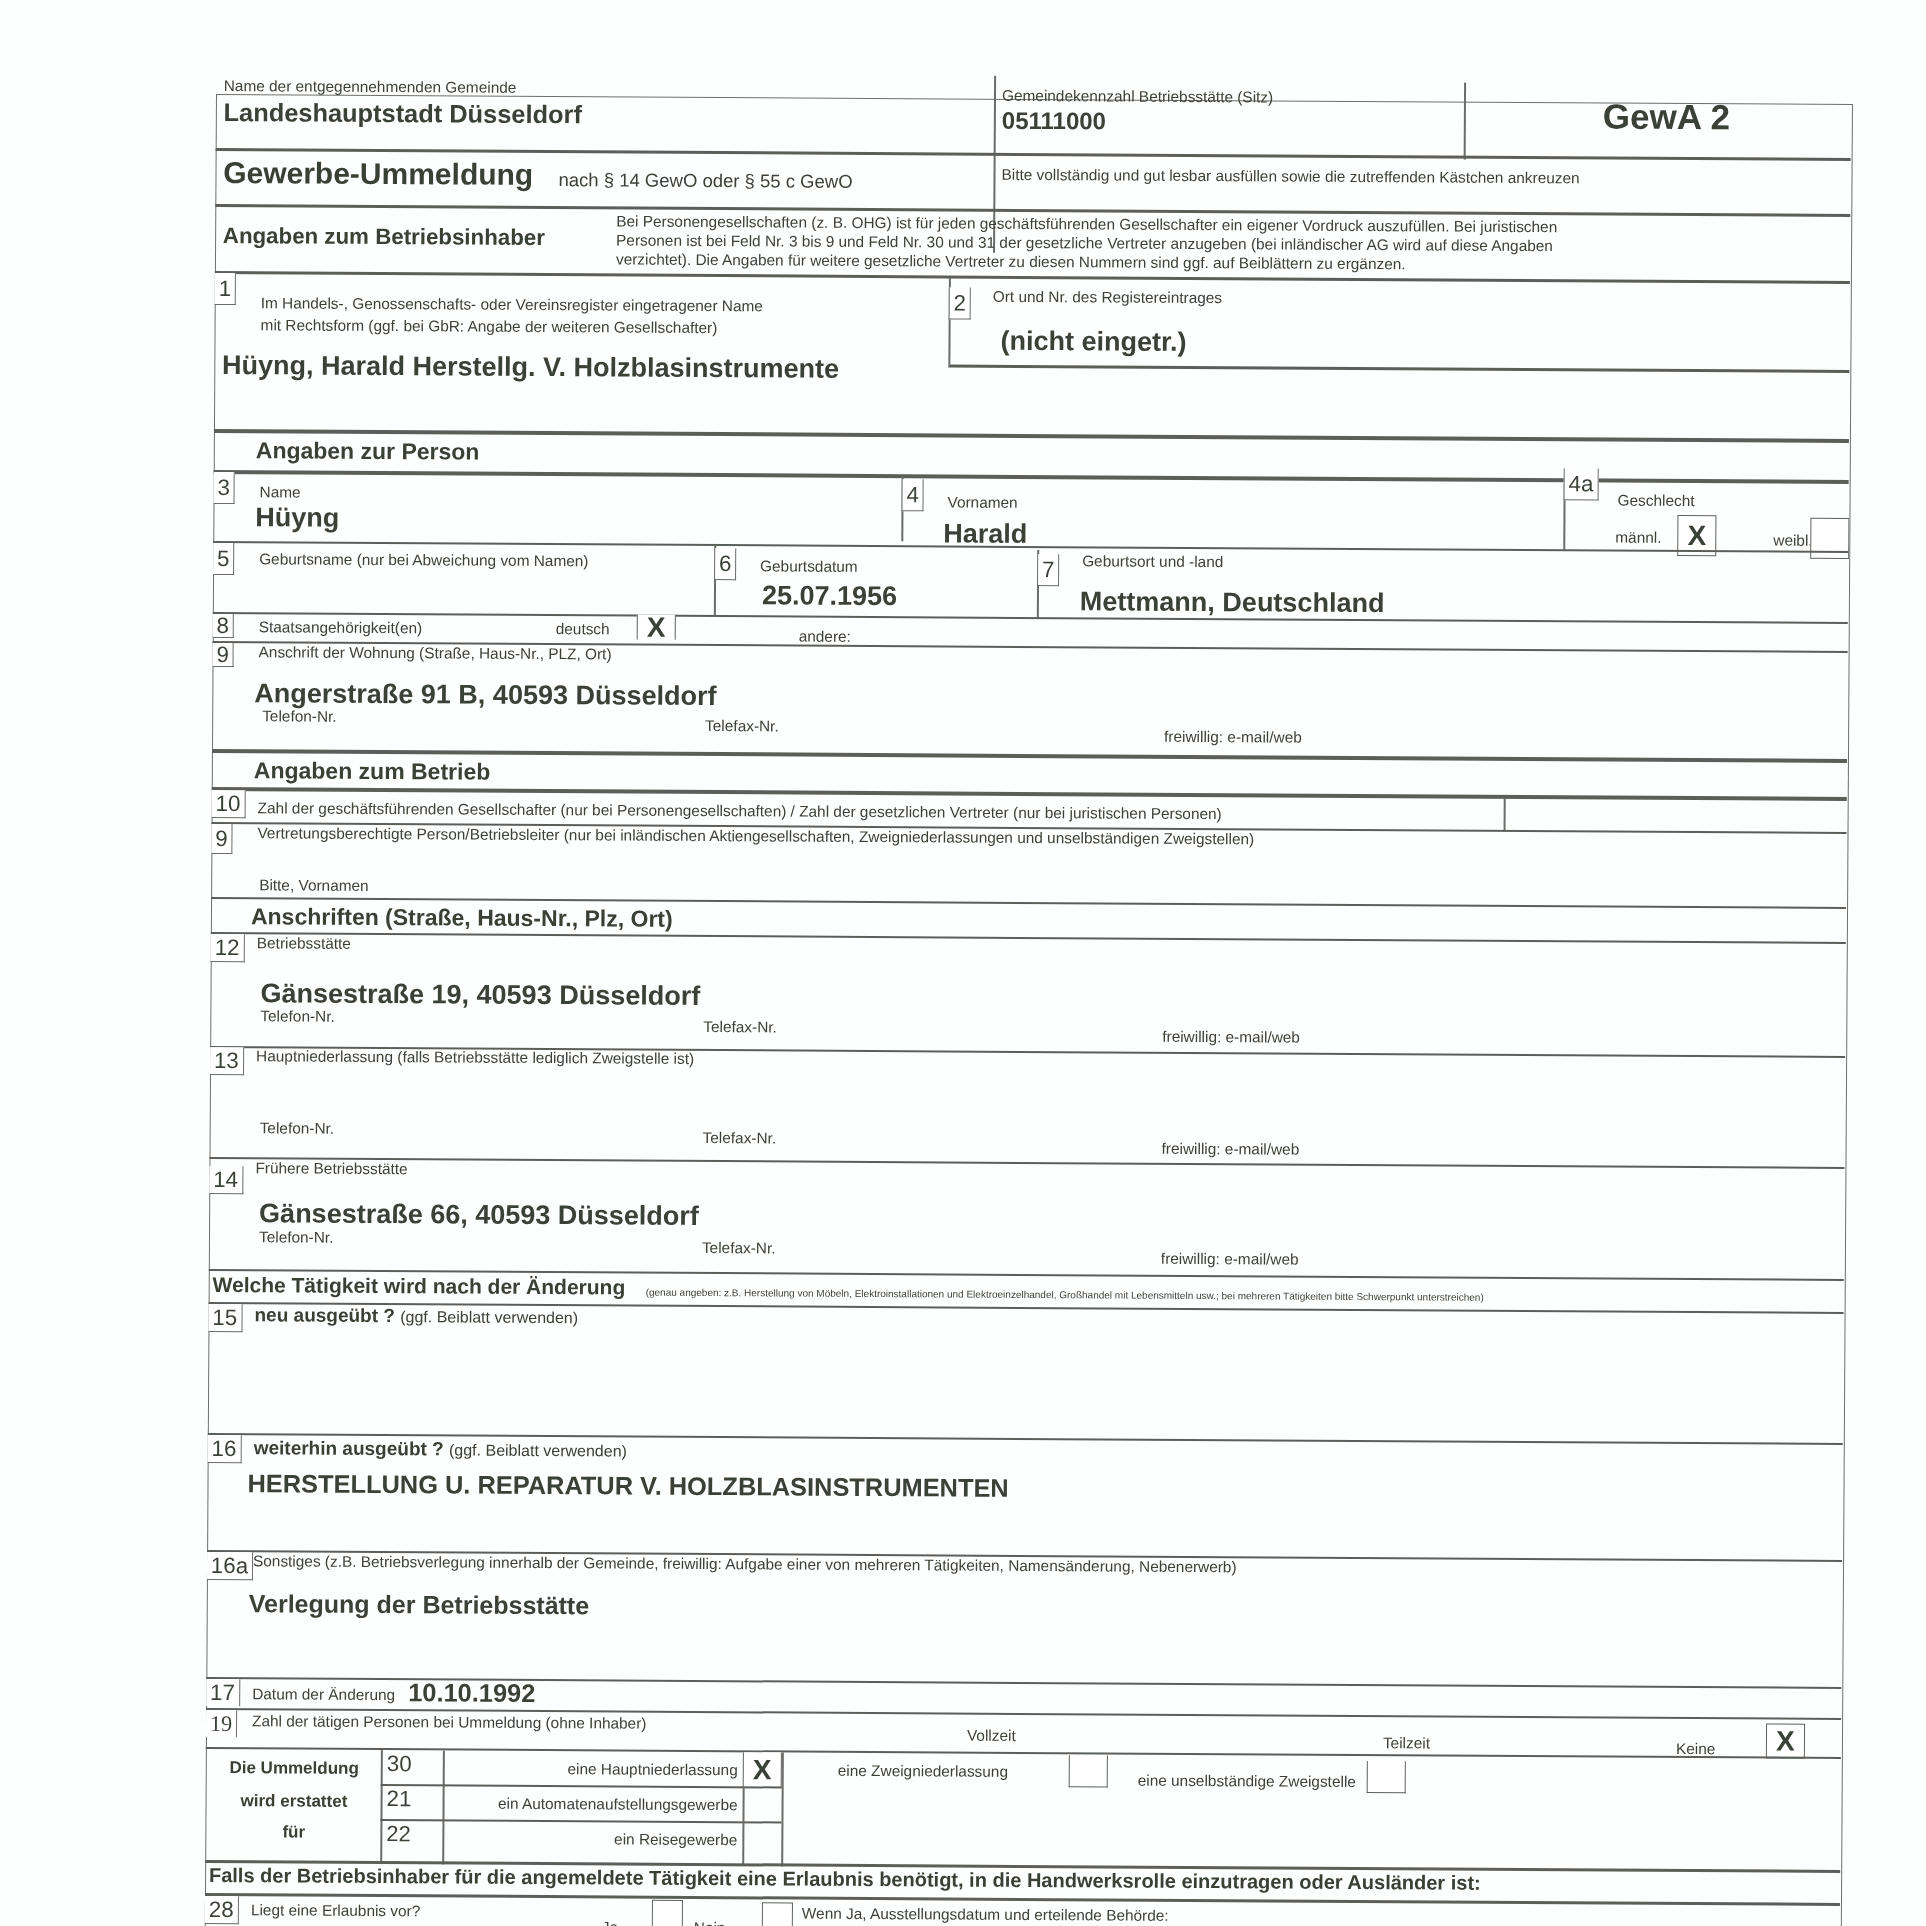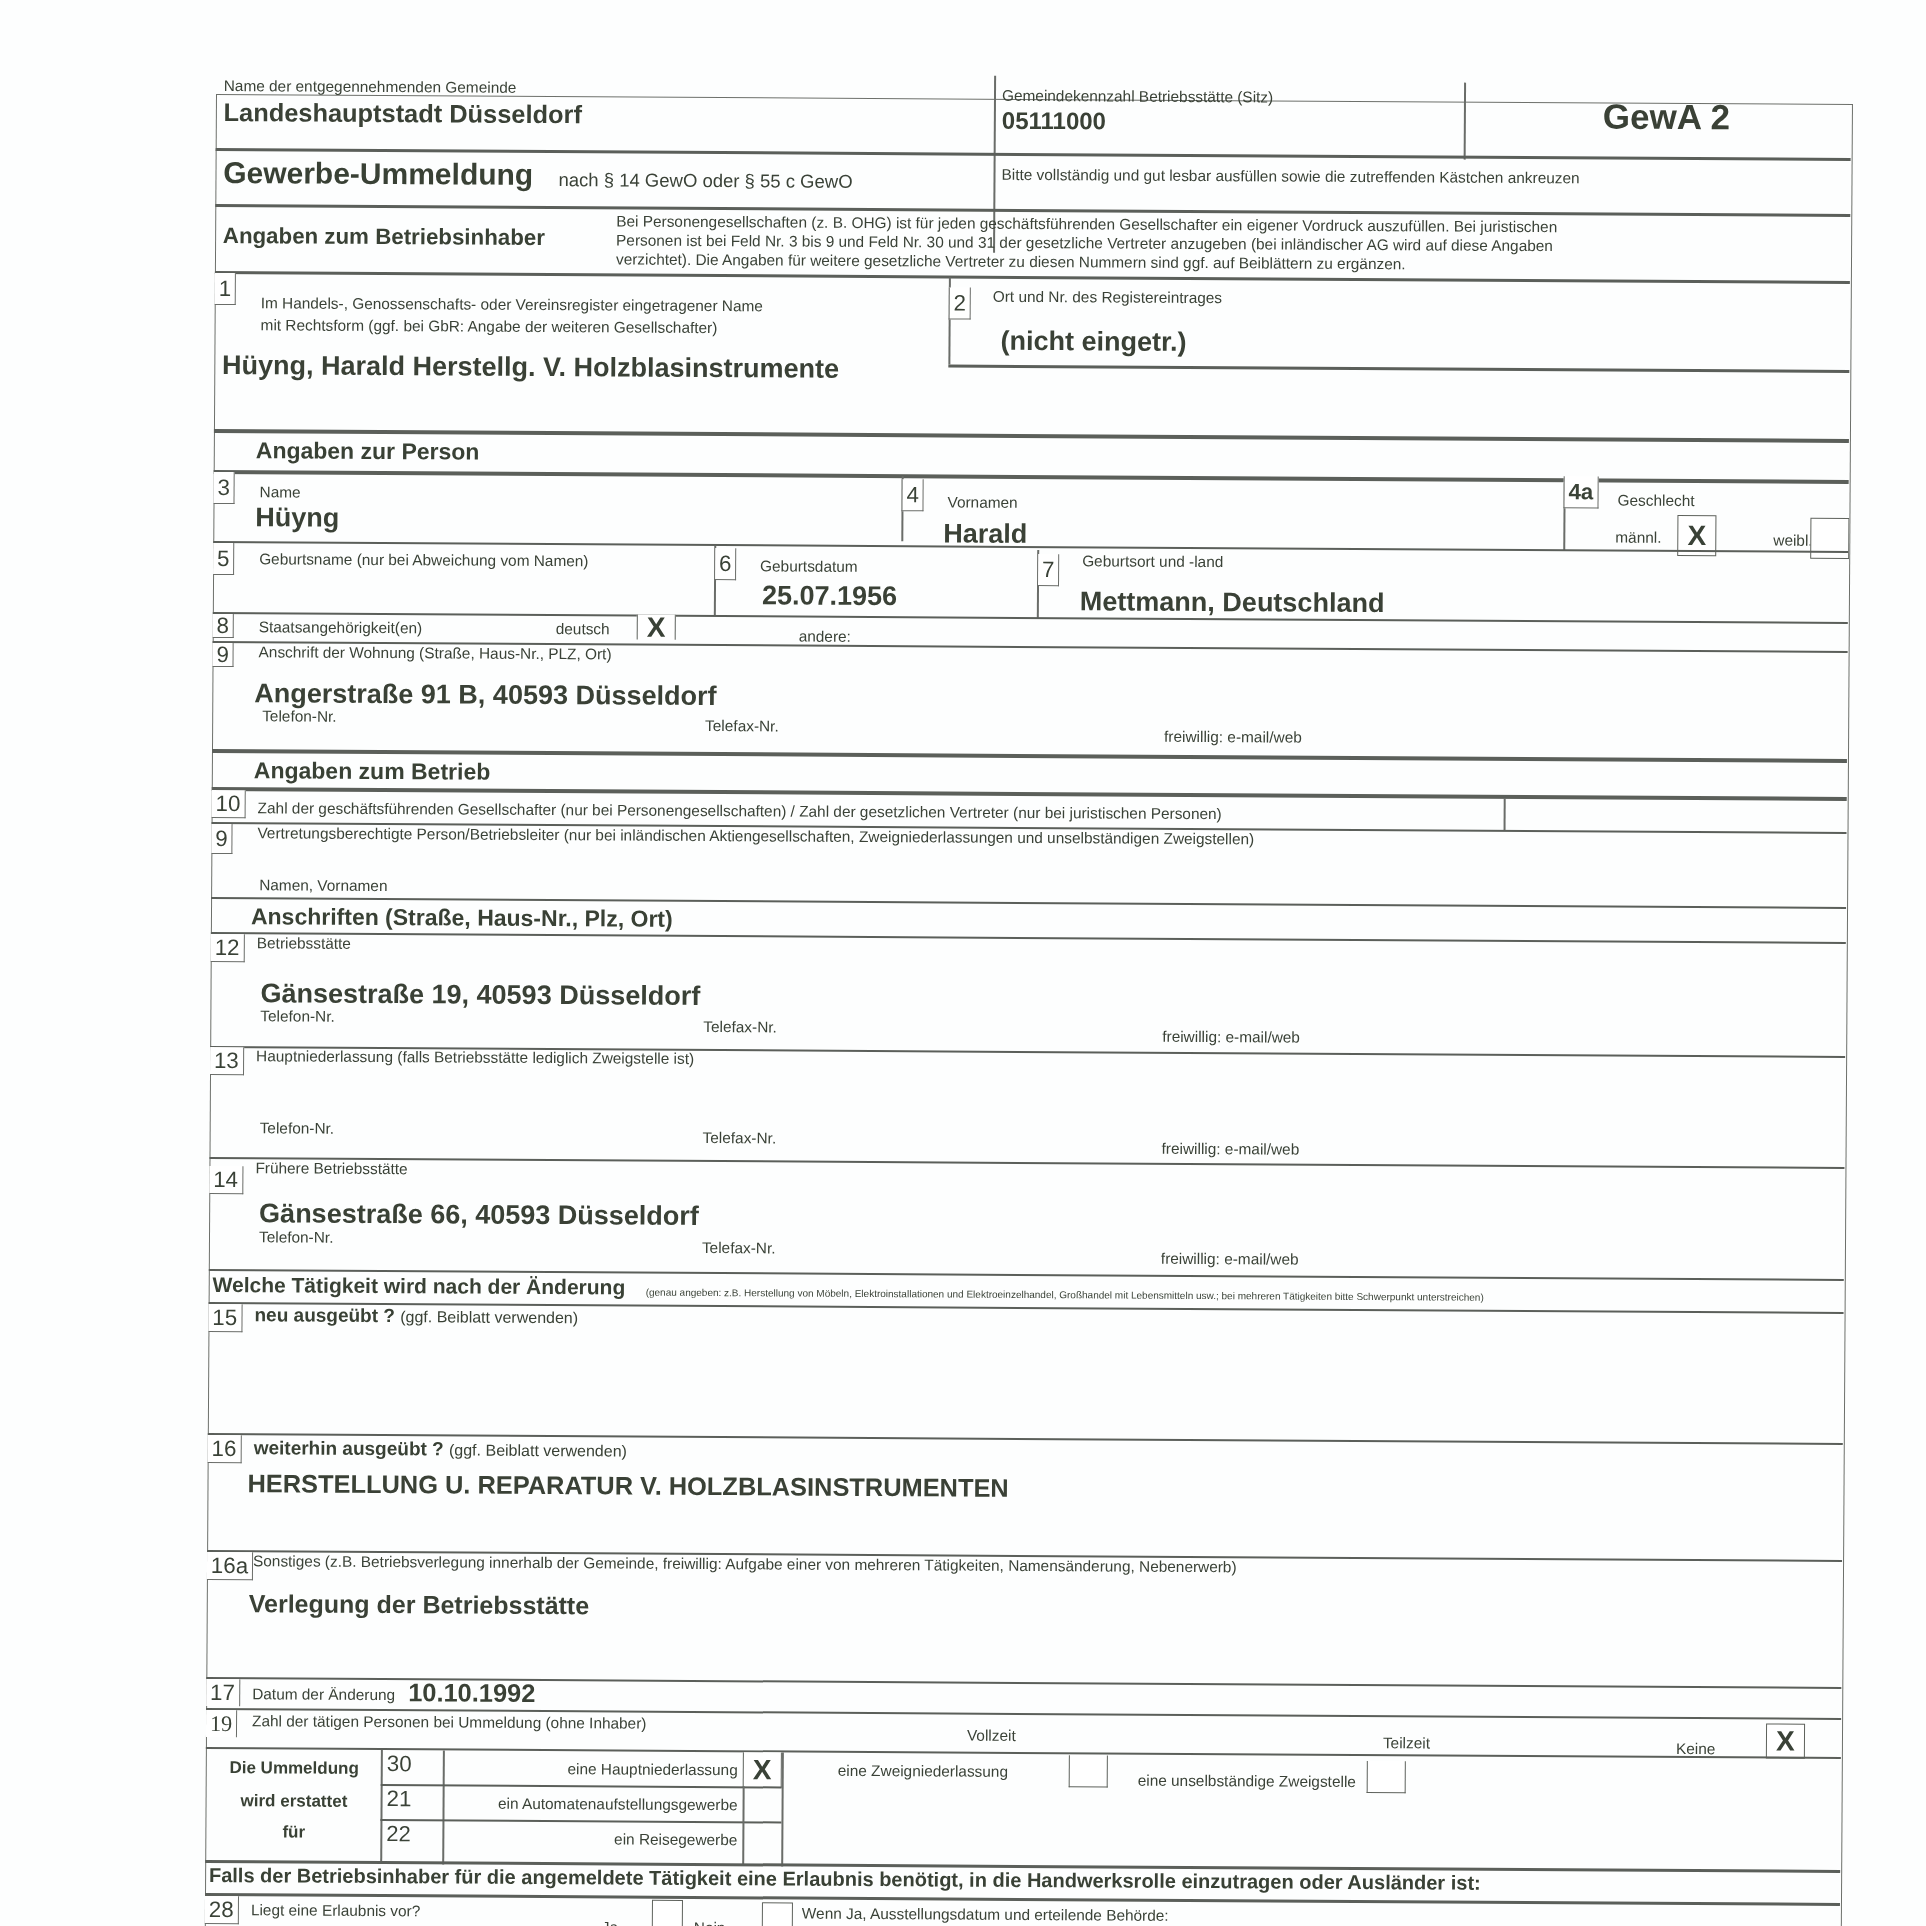--- a/index.html
+++ b/index.html
@@ -62,21 +62,21 @@
   <div class="sec" style="left:42px;top:343px;">Angaben zur Person</div>
   <div class="hl" style="left:0;top:376px;width:1635px;height:3.5px;"></div>
   <div class="num" style="left:0;top:378px;">3</div>
   <div class="lbl s" style="left:46px;top:389px;">Name</div>
   <div class="val" style="left:42px;top:408px;">Hüyng</div>
   <div class="vl" style="left:688px;top:378px;height:65px;"></div>
   <div class="num" style="left:688px;top:381px;border-left:1.5px solid #6a6d69;">4</div>
   <div class="lbl s" style="left:734px;top:395px;">Vornamen</div>
   <div class="val" style="left:730px;top:420px;">Harald</div>
   <div class="vl" style="left:1350px;top:381px;height:67px;"></div>
-  <div class="num" style="left:1350px;top:374px;border-left:1.5px solid #6a6d69;font-weight:bold;">4a</div>
+  <div class="num" style="left:1350px;top:366px;border-left:1.5px solid #6a6d69;">4a</div>
   <div class="lbl s" style="left:1404px;top:389px;">Geschlecht</div>
   <div class="lbl s" style="left:1402px;top:426px;">männl.</div>
   <div class="box" style="left:1464px;top:412px;">X</div>
   <div class="lbl s" style="left:1560px;top:428px;">weibl.</div>
   <div class="box" style="left:1597px;top:414px;"></div>
   <div class="hl thin" style="left:0;top:447px;width:1635px;"></div>
 
   <div class="num" style="left:0;top:449px;">5</div>
   <div class="lbl s" style="left:46px;top:456px;">Geburtsname (nur bei Abweichung vom Namen)</div>
   <div class="vl" style="left:501px;top:449px;height:69px;"></div>
@@ -105,21 +105,21 @@
   <div class="hl" style="left:0;top:655px;width:1635px;height:3.5px;"></div>
 
   <div class="sec" style="left:42px;top:663px;">Angaben zum Betrieb</div>
   <div class="hl" style="left:0;top:693px;width:1635px;height:3.5px;"></div>
   <div class="num" style="left:0;top:696px;line-height:27px;">10</div>
   <div class="lbl s" style="left:46px;top:705px;">Zahl der geschäftsführenden Gesellschafter (nur bei Personengesellschaften) / Zahl der gesetzlichen Vertreter (nur bei juristischen Personen)</div>
   <div class="vl" style="left:1292px;top:696px;height:33px;"></div>
   <div class="hl thin" style="left:0;top:728px;width:1635px;"></div>
   <div class="num" style="left:0;top:730px;line-height:29px;">9</div>
   <div class="lbl s" style="left:46px;top:730px;">Vertretungsberechtigte Person/Betriebsleiter (nur bei inländischen Aktiengesellschaften, Zweigniederlassungen und unselbständigen Zweigstellen)</div>
-  <div class="lbl s" style="left:48px;top:782px;">Namen, Vornamen</div>
+  <div class="lbl s" style="left:48px;top:782px;">Bitte, Vornamen</div>
   <div class="hl thin" style="left:0;top:803px;width:1635px;"></div>
   <div class="sec" style="left:40px;top:809px;">Anschriften (Straße, Haus-Nr., Plz, Ort)</div>
   <div class="hl thin" style="left:0;top:838px;width:1635px;"></div>
 
   <div class="num" style="left:0;top:840px;line-height:27px;">12</div>
   <div class="lbl s" style="left:46px;top:840px;">Betriebsstätte</div>
   <div class="val" style="left:50px;top:884px;">Gänsestraße 19, 40593 Düsseldorf</div>
   <div class="lbl s" style="left:50px;top:913px;">Telefon-Nr.</div>
   <div class="lbl s" style="left:493px;top:921px;">Telefax-Nr.</div>
   <div class="lbl s" style="left:952px;top:928px;">freiwillig: e-mail/web</div>

